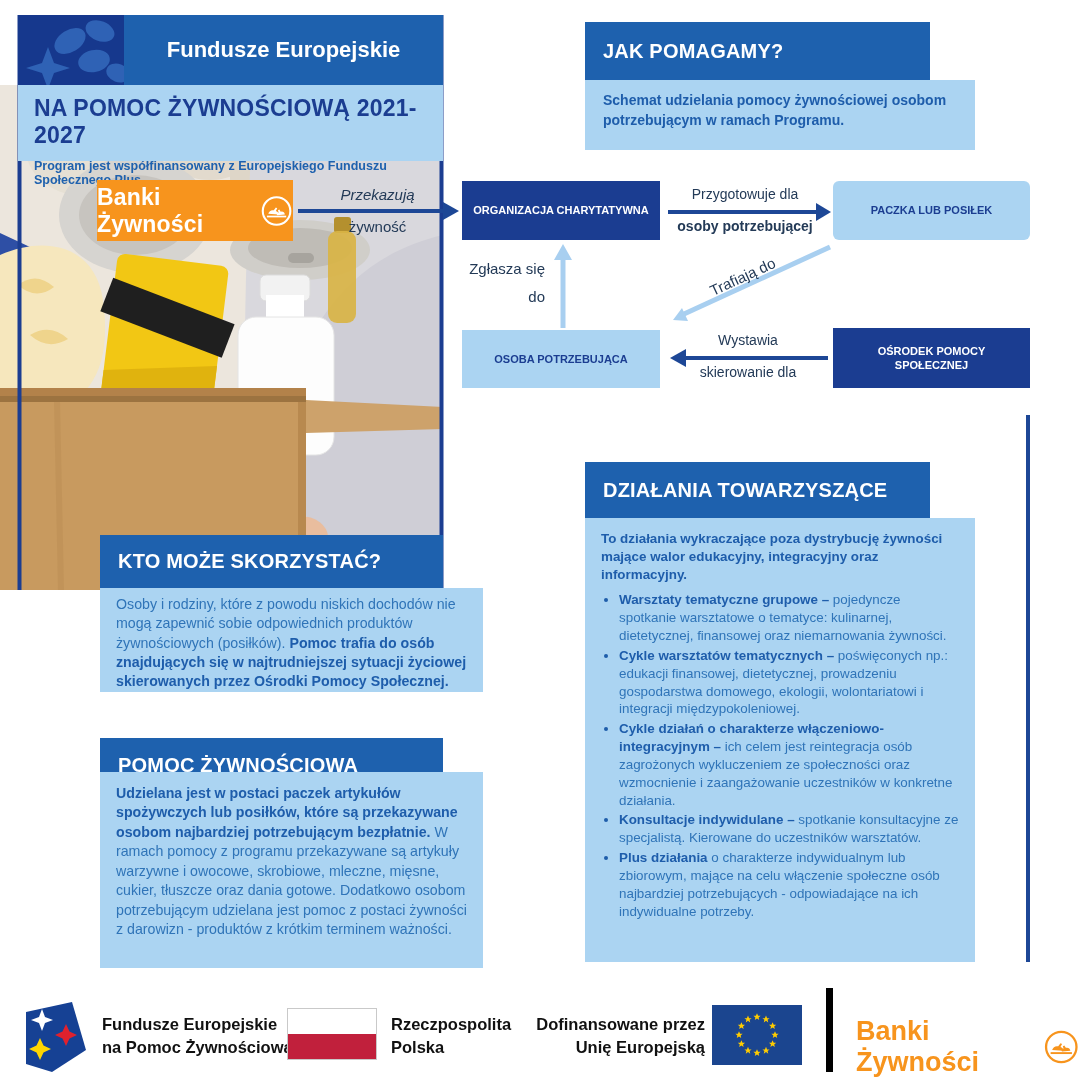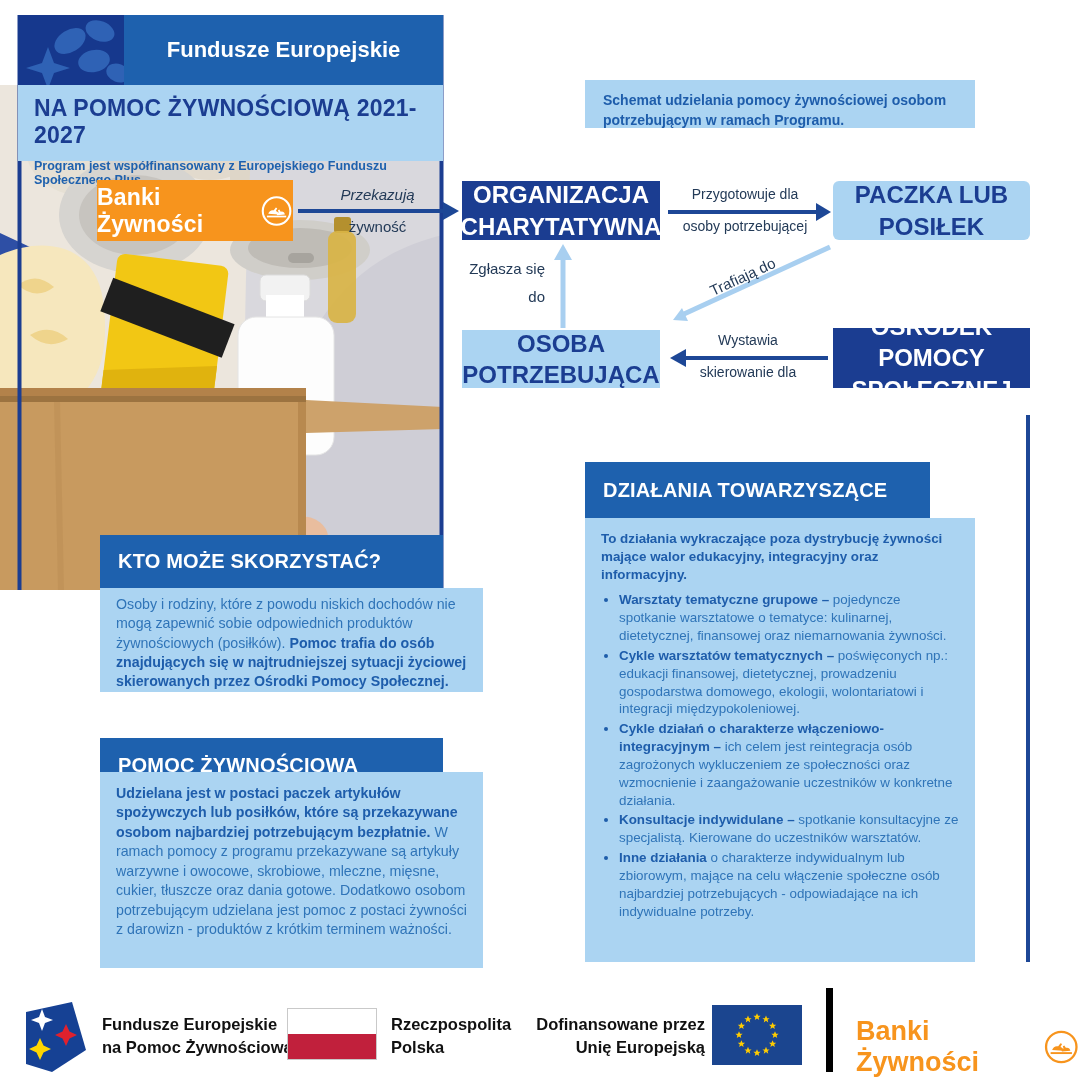--- a/index.html
+++ b/index.html
@@ -17,21 +17,21 @@
   .band{left:124px;top:15px;width:319px;height:70px;background:var(--blue);display:flex;align-items:center;justify-content:center;}
   .band span{color:#fff;font-size:22px;font-weight:bold;}
   .lightband{left:18px;top:85px;width:425px;height:76px;background:var(--lightblue);padding:10px 0 0 16px;box-sizing:border-box;}
   .lightband .t{color:var(--navy);font-size:23px;font-weight:bold;letter-spacing:.2px;}
   .lightband .s{color:var(--blue);font-size:12.5px;font-weight:bold;margin-top:10px;}
   
   .sec-h{background:var(--blue);color:#fff;font-weight:bold;font-size:20px;display:flex;align-items:center;padding-left:18px;box-sizing:border-box;letter-spacing:.2px;}
   .sec-b{background:var(--lightblue);box-sizing:border-box;color:var(--body-blue);}
   .sec-b .b, .bold{font-weight:bold;color:var(--bold-blue);}
   
-  .fbox{display:flex;align-items:center;justify-content:center;text-align:center;font-weight:bold;font-size:24px;line-height:1.3;box-sizing:border-box;padding:12px 8px;}
+  .fbox{display:flex;align-items:center;justify-content:center;text-align:center;font-weight:bold;font-size:11px;line-height:1.3;box-sizing:border-box;padding:12px 8px;}
   .fbox.dark{background:var(--navy);color:#fff;}
   .fbox.light{background:var(--lightblue);color:var(--navy);}
   .bz-box{background:var(--orange);display:flex;align-items:center;justify-content:center;gap:9px;}
   .bz-box span{color:#fff;font-size:23px;font-weight:bold;letter-spacing:.2px;}
   
   .alabel{font-size:15px;color:var(--label);text-align:center;}
   .alabel.right{text-align:right;}
   
   #dz-body{font-size:13.4px;line-height:1.33;padding:12px 14px 20px 16px;}
   #dz-body .intro{font-weight:bold;color:var(--bold-blue);margin:0 0 8px 0;}
@@ -147,42 +147,45 @@
   </div>
 
   <div class="abs band">
     <span>Fundusze Europejskie</span>
   </div>
   <div class="abs lightband">
     <div class="t">NA POMOC ŻYWNOŚCIOWĄ 2021-2027</div>
     <div class="s">Program jest współfinansowany z Europejskiego Funduszu Społecznego Plus</div>
   </div>
 
-  <div class="abs sec-b bold" style="left:585px;top:80px;width:390px;height:48px;padding:10px 18px;font-size:14px;line-height:1.45;">Schemat udzielania pomocy żywnościowej osobom potrzebującym w ramach Programu.</div>
+  <div class="abs sec-h" style="left:585px;top:22px;width:345px;height:58px;">
+    <span>JAK POMAGAMY?</span>
+  </div>
+  <div class="abs sec-b bold" style="left:585px;top:80px;width:390px;height:70px;padding:10px 18px;font-size:14px;line-height:1.45;">Schemat udzielania pomocy żywnościowej osobom potrzebującym w ramach Programu.</div>
 
   <div class="abs bz-box" style="left:97px;top:180px;width:196px;height:61px;">
     <span>Banki Żywności</span>
     <svg width="38" height="38" viewBox="0 0 48 48">
       <circle cx="24" cy="24" r="20" fill="none" stroke="#fff" stroke-width="3"></circle>
       <path d="M12,28 q2,-6 8,-5 l3,-4 2,1 -2,4 q5,2 3,5 z" fill="#fff"></path>
       <path d="M36,29 q-1,-5 -6,-4 l-2,-3 -2,1 1,3 q-4,2 -2,4 z" fill="#fff"></path>
       <line x1="10" y1="32" x2="38" y2="32" stroke="#fff" stroke-width="2.5"></line>
     </svg>
   </div>
 
   <div class="abs fbox dark" style="left:462px;top:181px;width:198px;height:59px;">ORGANIZACJA CHARYTATYWNA</div>
   <div class="abs fbox light" style="left:833px;top:181px;width:197px;height:59px;border-radius:6px;">PACZKA LUB POSIŁEK</div>
   <div class="abs fbox dark" style="left:833px;top:328px;width:197px;height:60px;">OŚRODEK POMOCY SPOŁECZNEJ</div>
   <div class="abs fbox light" style="left:462px;top:330px;width:198px;height:58px;">OSOBA POTRZEBUJĄCA</div>
 
   <div class="abs alabel" style="left:300px;top:186px;width:155px;font-style:italic;">Przekazują</div>
   <div class="abs alabel" style="left:300px;top:218px;width:155px;">żywność</div>
 
   <div class="abs alabel" style="left:660px;top:186px;width:170px;font-size:14px;">Przygotowuje dla</div>
-  <div class="abs alabel" style="left:660px;top:218px;width:170px;font-size:14px;">osoby potrzebującej</div>
+  <div class="abs alabel" style="left:660px;top:218px;width:170px;font-size:14px;font-weight:bold;">osoby potrzebującej</div>
 
   <div class="abs alabel right" style="left:455px;top:260px;width:90px;">Zgłasza się</div>
   <div class="abs alabel right" style="left:455px;top:288px;width:90px;">do</div>
 
   <div class="abs alabel" style="left:660px;top:268px;width:165px;transform:rotate(-25deg);">Trafiają do</div>
 
   <div class="abs alabel" style="left:668px;top:332px;width:160px;font-size:14px;">Wystawia</div>
   <div class="abs alabel" style="left:668px;top:364px;width:160px;font-size:14px;">skierowanie dla</div>
 
   <div class="abs sec-h" style="left:100px;top:535px;width:343px;height:53px;">
@@ -198,21 +201,21 @@
   <div class="abs sec-h" style="left:585px;top:462px;width:345px;height:56px;">
     <span>DZIAŁANIA TOWARZYSZĄCE</span>
   </div>
   <div class="abs sec-b" id="dz-body" style="left:585px;top:518px;width:390px;height:444px;">
     <p class="intro">To działania wykraczające poza dystrybucję żywności mające walor edukacyjny, integracyjny oraz informacyjny.</p>
     <ul>
         <li><span class="b">Warsztaty tematyczne grupowe – </span><span>pojedyncze spotkanie warsztatowe o tematyce: kulinarnej, dietetycznej, finansowej oraz niemarnowania żywności.</span></li>
         <li><span class="b">Cykle warsztatów tematycznych – </span><span>poświęconych np.: edukacji finansowej, dietetycznej, prowadzeniu gospodarstwa domowego, ekologii, wolontariatowi i integracji międzypokoleniowej.</span></li>
         <li><span class="b">Cykle działań o charakterze włączeniowo-integracyjnym – </span><span>ich celem jest reintegracja osób zagrożonych wykluczeniem ze społeczności oraz wzmocnienie i zaangażowanie uczestników w konkretne działania.</span></li>
         <li><span class="b">Konsultacje indywidulane – </span><span>spotkanie konsultacyjne ze specjalistą. Kierowane do uczestników warsztatów.</span></li>
-        <li><span class="b">Inne działania</span><span> o charakterze indywidualnym lub zbiorowym, mające na celu włączenie społeczne osób najbardziej potrzebujących  - odpowiadające na ich indywidualne potrzeby.</span></li>
+        <li><span class="b">Plus działania</span><span> o charakterze indywidualnym lub zbiorowym, mające na celu włączenie społeczne osób najbardziej potrzebujących  - odpowiadające na ich indywidualne potrzeby.</span></li>
       </ul>
   </div>
 
   <svg class="abs" style="left:18px;top:1000px;" width="74" height="74" viewBox="0 0 74 74">
     <polygon points="8,12 54,2 68,50 34,72 8,64" fill="#164194"></polygon>
     <path d="M24,9 L27,17 L35,20 L27,23 L24,31 L21,23 L13,20 L21,17 Z" fill="#ffffff"></path>
     <path d="M48,24 L51.5,31.5 L59,35 L51.5,38.5 L48,46 L44.5,38.5 L37,35 L44.5,31.5 Z" fill="#e0212e"></path>
     <path d="M22,38 L25.5,45.5 L33,49 L25.5,52.5 L22,60 L18.5,52.5 L11,49 L18.5,45.5 Z" fill="#ffd500"></path>
   </svg>
   <div class="abs ft-text" style="left:102px;top:1013px;">

